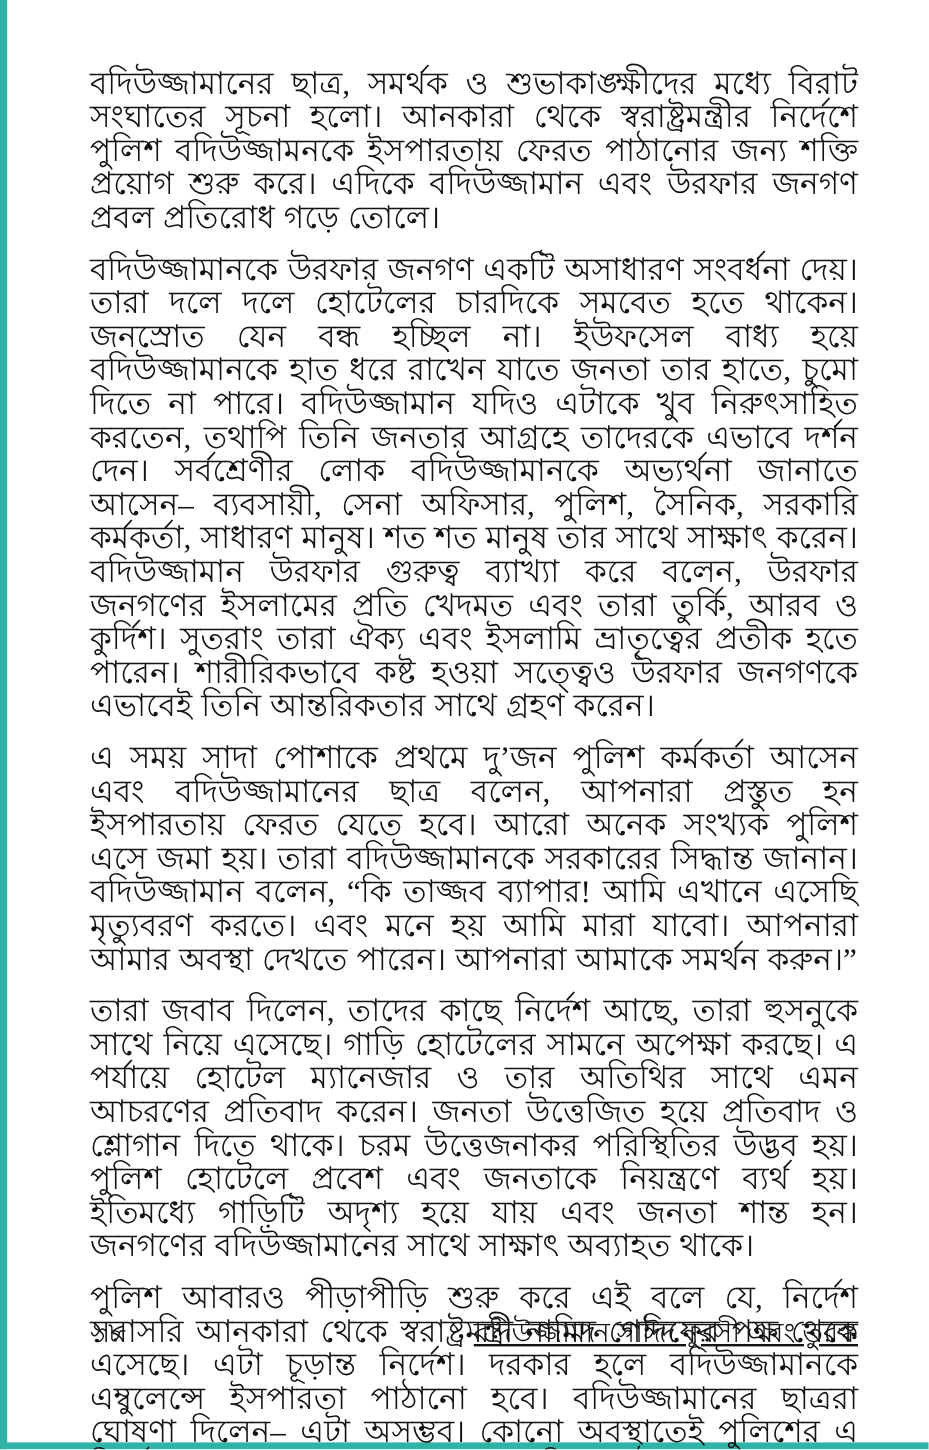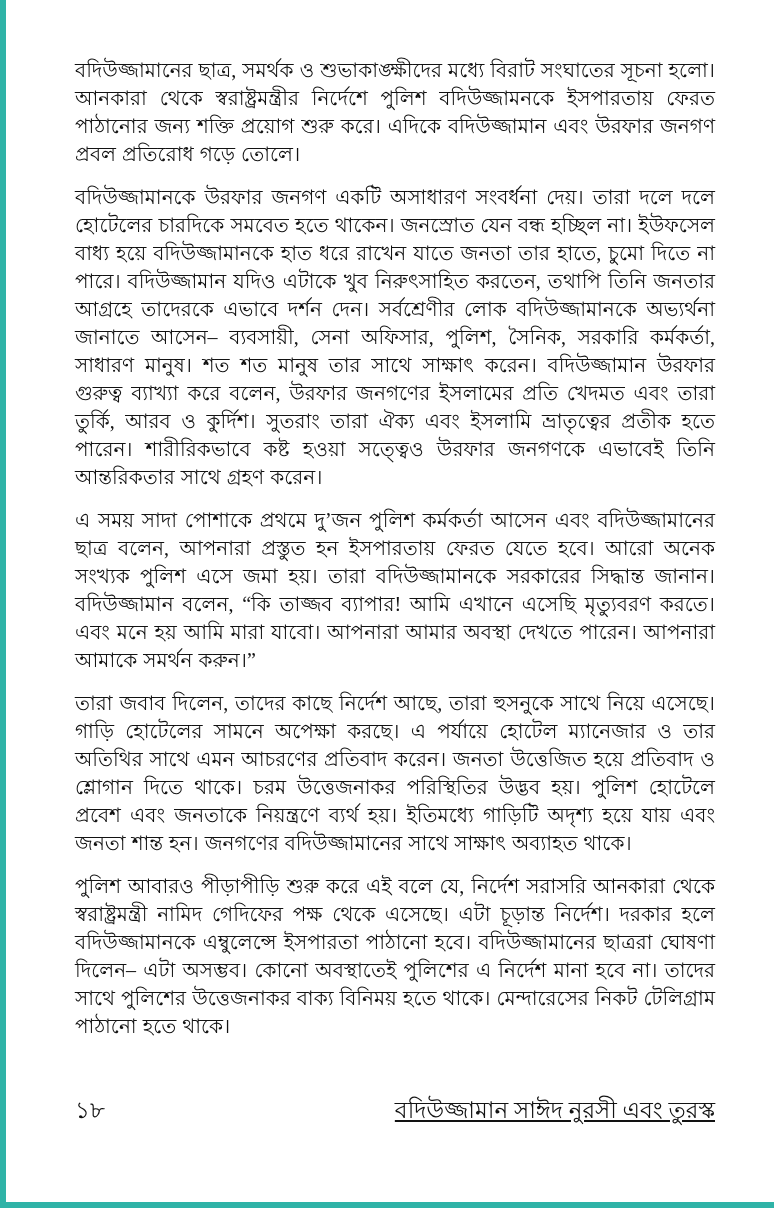--- a/index.html
+++ b/index.html
@@ -33,21 +33,21 @@
     background: #2fb3a7;
   }
   .text-block {
     position: absolute;
     left: 75px;
     top: 56px;
     width: 640px;
   }
   .text-block p {
     margin: 0 0 15px 0;
-    font-size: 20px;
+    font-size: 26px;
     line-height: 28px;
     text-align: justify;
     word-spacing: 1px;
   }
   .footer {
     position: absolute;
     left: 75px;
     top: 1096px;
     width: 640px;
     display: flex;

